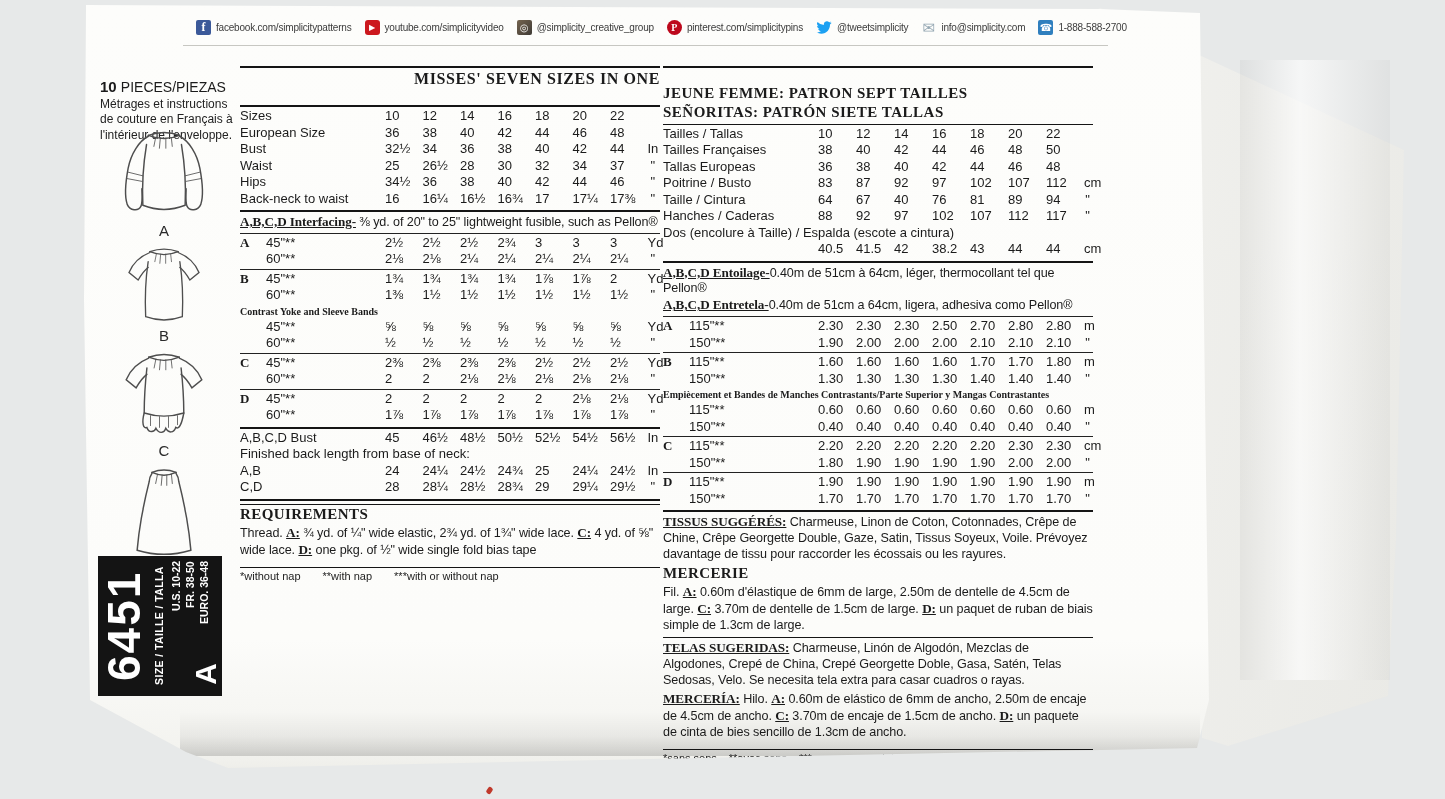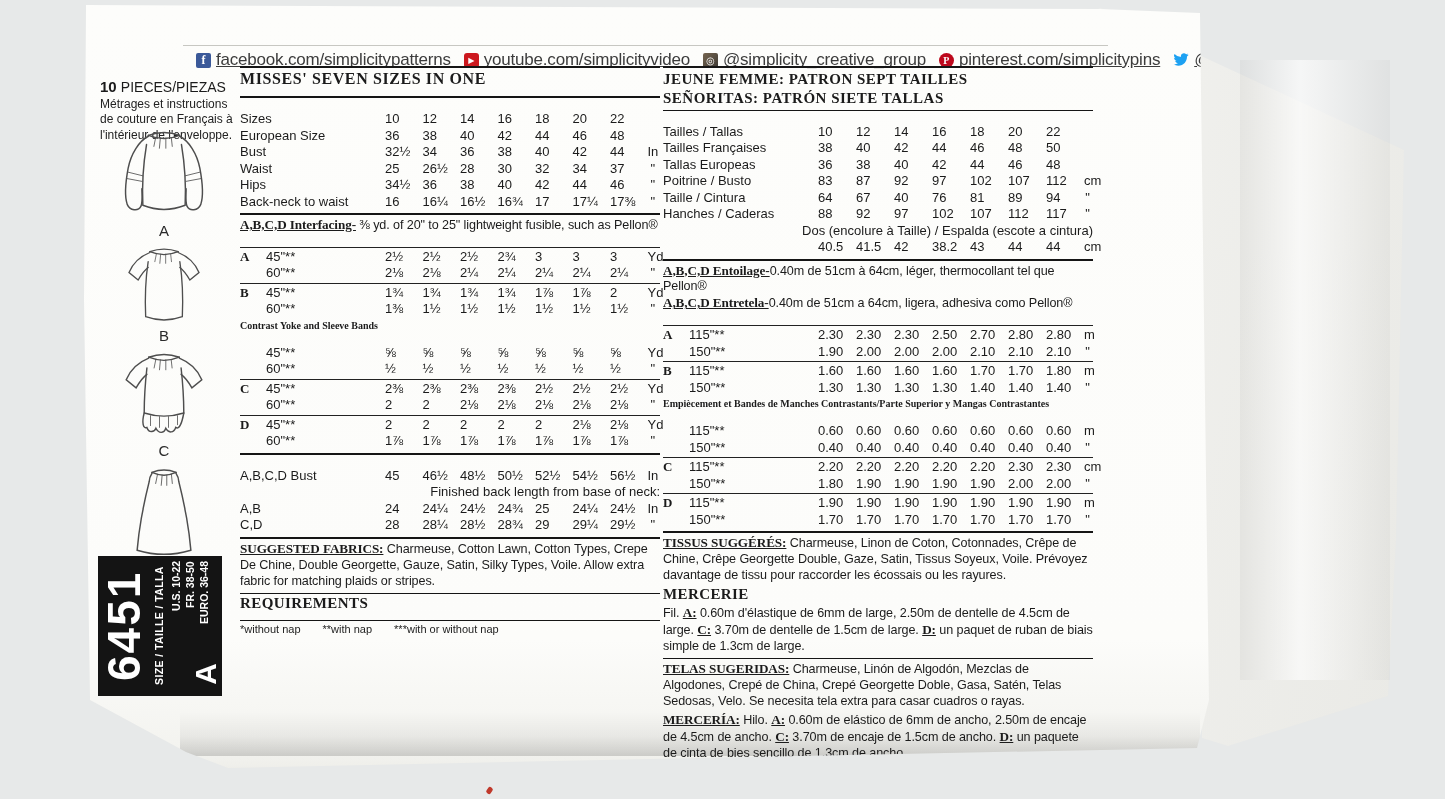--- a/index.html
+++ b/index.html
@@ -18,21 +18,21 @@
     clip-path:polygon(86px 5px,1100px 9px,1200px 13px,1209px 700px,1197px 748px,700px 758px,228px 768px,186px 752px,90px 700px,84px 300px);
     background:linear-gradient(180deg,#fdfdfb 0%,#fcfcfa 80%,#f3f3ef 94%,#e6e6e1 100%);
     filter:drop-shadow(0 6px 10px rgba(0,0,0,.25));}
   .bottom-fold{position:absolute;left:180px;top:712px;width:1020px;height:44px;
     background:linear-gradient(180deg,rgba(0,0,0,0) 0%,rgba(0,0,0,.05) 55%,rgba(0,0,0,.16) 100%);}
   .green-stripe{position:absolute;left:1092px;top:0;width:70px;height:7px;background:#3fa771;}
   .red-speck{position:absolute;left:487px;top:787px;width:5px;height:7px;background:#c0392b;transform:rotate(35deg);border-radius:2px;}
   
   .social-bar{position:absolute;left:196px;top:20px;display:flex;align-items:center;gap:13px;}
   .soc{display:flex;align-items:center;gap:5px;}
-  .soc-t{font-size:17px;color:#3c3c3c;letter-spacing:-.2px;text-decoration:underline;}
+  .soc-t{font-size:10px;color:#3c3c3c;letter-spacing:-.2px;}
   .icn{width:15px;height:15px;border-radius:2px;display:inline-flex;align-items:center;justify-content:center;color:#fff;flex:0 0 auto;}
   .icn.fb{background:#3b5999;font-family:"Liberation Serif",serif;font-weight:700;font-size:12px;}
   .icn.yt{background:#cc181e;border-radius:3px;font-size:8px;}
   .icn.ig{background:linear-gradient(135deg,#75644f,#3e3a35);font-size:10px;}
   .icn.pin{background:#bd081c;border-radius:50%;font-weight:700;font-size:10px;font-family:"Liberation Serif",serif;}
   .icn.em{background:transparent;color:#97a9b4;font-size:15px;}
   .icn.ph{background:#2f7fbe;font-size:10px;}
   .tw-svg{width:16px;height:14px;flex:0 0 auto;}
   .social-rule{position:absolute;left:183px;top:45px;width:925px;height:1px;background:#c7c7c2;}
   
@@ -52,40 +52,40 @@
   .sb-num{font-size:46px;font-weight:700;letter-spacing:2px;line-height:1;width:52px;text-align:center;}
   .sb-size{font-size:10.5px;font-weight:700;letter-spacing:.4px;width:17px;text-align:center;}
   .sb-col3{position:relative;display:flex;flex:1;}
   .sb-line{font-size:10.5px;font-weight:700;width:14px;text-align:end;padding-top:2px;}
   .sb-a{position:absolute;right:2px;bottom:0px;font-size:30px;font-weight:700;transform:rotate(-90deg);}
   
   .col{position:absolute;top:66px;}
   .col-en{left:240px;width:420px;}
   .col-fr{left:663px;width:430px;}
   .h-title{font-family:"Liberation Serif",serif;font-weight:700;font-size:16px;letter-spacing:.6px;
-    margin:0;padding:2px 0 8px;border-top:2.5px solid #151515;border-bottom:2.5px solid #151515;}
+    margin:0;padding:2px 0 17px;border-top:2.5px solid #151515;border-bottom:2.5px solid #151515;text-align:right;}
   .h-title2{font-family:"Liberation Serif",serif;font-weight:700;font-size:15px;letter-spacing:.5px;
-    margin:0;padding:2px 0 2px;border-top:2.5px solid #151515;border-bottom:1.5px solid #151515;line-height:1.25;}
+    margin:0;padding:16px 0 2px;border-top:2.5px solid #151515;border-bottom:1.5px solid #151515;line-height:1.25;}
   .h-caps{font-family:"Liberation Serif",serif;font-weight:700;font-size:15px;letter-spacing:.4px;margin:1px 0 0;}
   .h-sub{font-family:"Liberation Serif",serif;font-weight:700;font-size:10px;margin:2px 0 0;line-height:1.2;}
   .hr2{border-top:2.5px solid #151515;margin-top:3px;}
   .hr1{border-top:1.5px solid #151515;margin-top:3px;}
   .para{font-size:12.6px;line-height:1.27;margin:2px 0 2px;letter-spacing:-.1px;}
   .para .b{font-family:"Liberation Serif",serif;font-weight:700;font-size:13.2px;text-decoration:underline;}
-  .tbl{margin-top:13px;}
+  .tbl{margin-top:1px;}
   .trow{display:grid;align-items:baseline;}
   .tbl-size .trow{grid-template-columns:145px repeat(7,37.5px) 1fr;}
   .tbl-yard .trow{grid-template-columns:26px 119px repeat(7,37.5px) 1fr;}
   .col-fr .tbl-size .trow{grid-template-columns:155px repeat(7,38px) 1fr;}
   .col-fr .tbl-yard .trow{grid-template-columns:26px 129px repeat(7,38px) 1fr;}
   .c{font-size:13px;line-height:16.5px;white-space:nowrap;}
   .c.letter{font-family:"Liberation Serif",serif;font-weight:700;}
   .c.unit{text-align:center;padding-right:2px;}
   .trow.rule{border-top:1.5px solid #222;padding-top:1px;margin-top:1px;}
-  .trow.lonly .lbl{grid-column:1/-1;text-align:right;}
+  .trow.lonly .lbl{grid-column:1/-1;}
   .foot{font-size:11px;margin:2px 0 0;color:#222;}
   .foot .li{margin-right:22px;}
   .foot-flex{display:flex;justify-content:space-between;}
   .foot-flex .foot .li{margin-right:12px;}
 </style>
 </head>
 <body>
 
 <div class="stage">
   <div class="env-flap"></div>
@@ -423,23 +423,23 @@
             <span class="c val">28¼</span>
             <span class="c val">28½</span>
             <span class="c val">28¾</span>
             <span class="c val">29</span>
             <span class="c val">29¼</span>
             <span class="c val">29½</span>
             <span class="c unit">"</span>
           </div>
         </div>
       <div class="hr2"></div>
-      <p class="para"><span class="b">SUGGESTED FABRICS:</span><span> Charmeuse, Cotton Lawn, Cotton Types, Crepe De Chine, Double Georgette, Gauze, Satin, Silky Types, Voile. Allow extra fabric for matching plaids or stripes.</span></p>
       <div class="hr1"></div>
       <h2 class="h-caps">REQUIREMENTS</h2>
+      <p class="para"><span>Thread. </span><span class="b">A:</span><span> ¾ yd. of ¼" wide elastic, 2¾ yd. of 1¾" wide lace. </span><span class="b">C:</span><span> 4 yd. of ⅝" wide lace. </span><span class="b">D:</span><span> one pkg. of ½" wide single fold bias tape</span></p>
       <div class="hr1" style="margin-top:8px;"></div>
       <p class="foot"><span class="li">*without nap</span><span class="li">**with nap</span><span class="li">***with or without nap</span></p>
     </div>
 
     <div class="col col-fr">
       <h2 class="h-title2">
         <span style="display:block">JEUNE FEMME: PATRON SEPT TAILLES</span>
         <span style="display:block">SEÑORITAS: PATRÓN SIETE TALLAS</span>
       </h2>
       <div class="tbl tbl-size">

